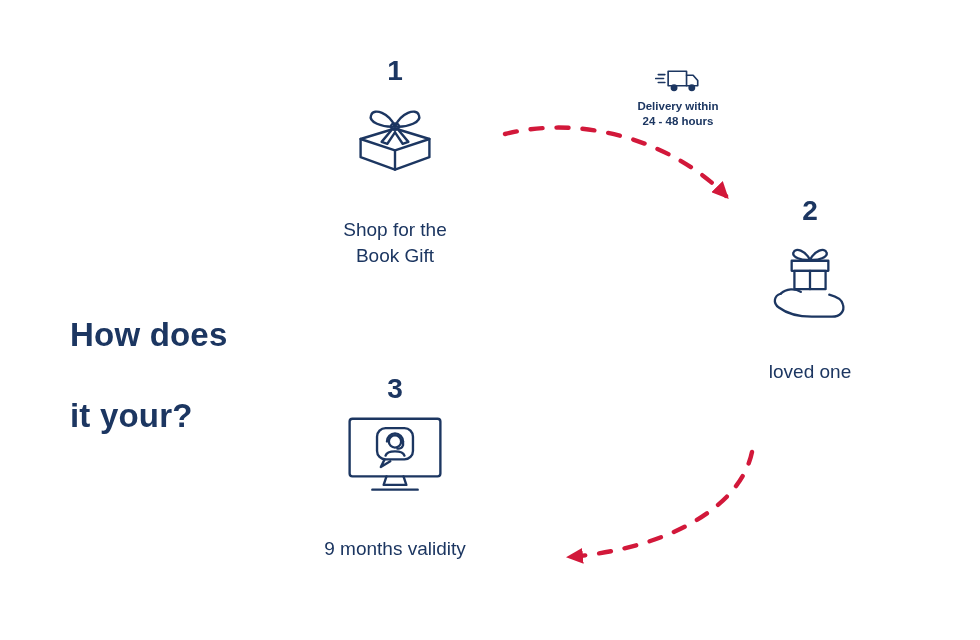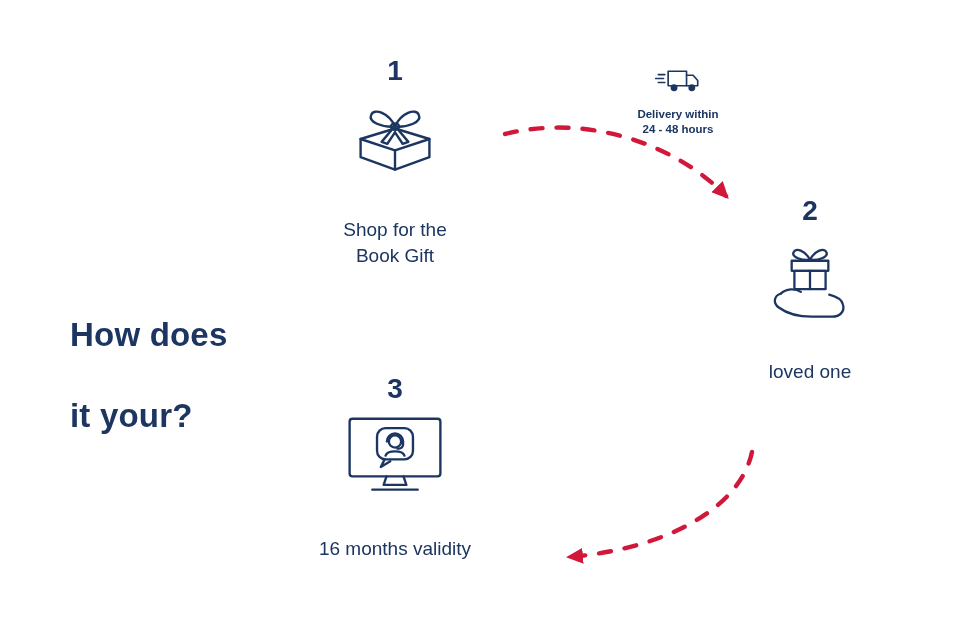--- a/index.html
+++ b/index.html
@@ -47,21 +47,21 @@
   .step1 { left: 295px; top: 56px;  width: 200px; }
   .step2 { left: 700px; top: 196px; width: 220px; }
   .step3 { left: 283px; top: 374px; width: 224px; }
 
   .delivery {
     position: absolute; left: 609px; top: 66px; width: 138px;
     display: flex; flex-direction: column; align-items: center;
     text-align: center; color: var(--navy);
   }
   .delivery .icon svg { display: block; }
-  .delivery .dtext { margin-top: 12px; font-size: 11.5px; font-weight: 700; line-height: 1.32; }
+  .delivery .dtext { margin-top: 4px; font-size: 11.5px; font-weight: 700; line-height: 1.32; }
   .delivery .dtext span { display: block; }
 
   .lineart { fill: none; stroke: currentColor; stroke-width: 2.5;
              stroke-linecap: round; stroke-linejoin: round; }
 </style>
 </head>
 <body>
 
 <div class="canvas">
 
@@ -153,17 +153,17 @@
           <rect x="36" y="15" width="38" height="33" rx="9"></rect>
           <path d="M44 48 L40 56 L50 50"></path>
           <circle cx="55" cy="29" r="6.5"></circle>
           <path d="M46.5 29 a8.5 8.5 0 0 1 17 0"></path>
           <path d="M63.5 29 v4 a5 5 0 0 1 -6 3.5"></path>
           <path d="M45 44 C47 38 63 38 65 44"></path>
         </g>
       </svg>
     </div>
     <div class="label">
-      <span>16 months validity</span>
+      <span>9 months validity</span>
     </div>
   </div>
 
 </div>
 
 </body></html>

